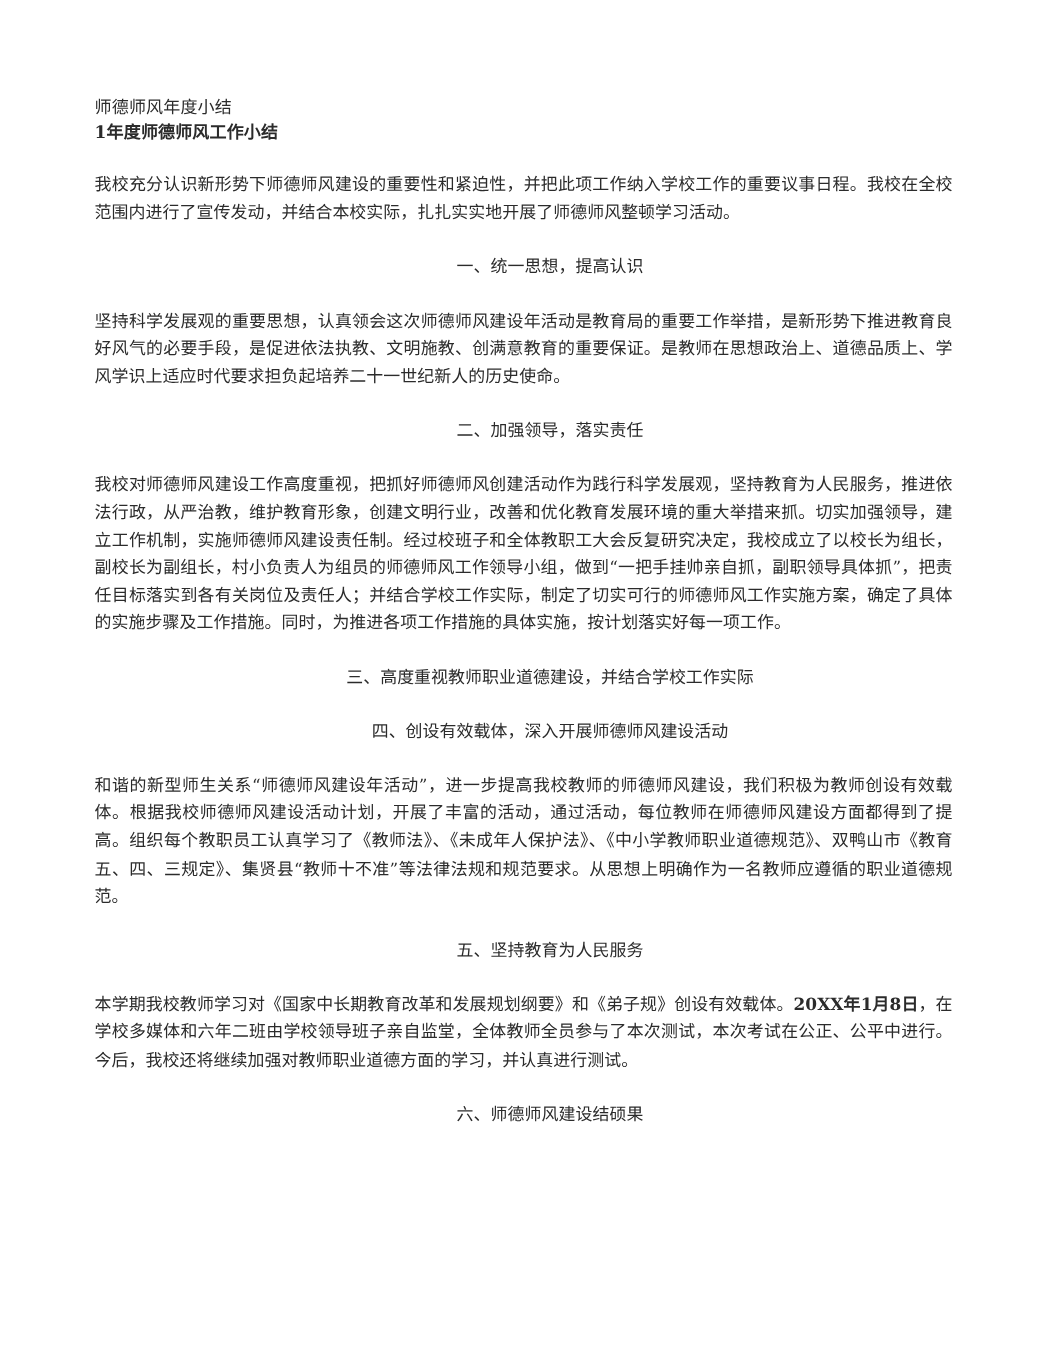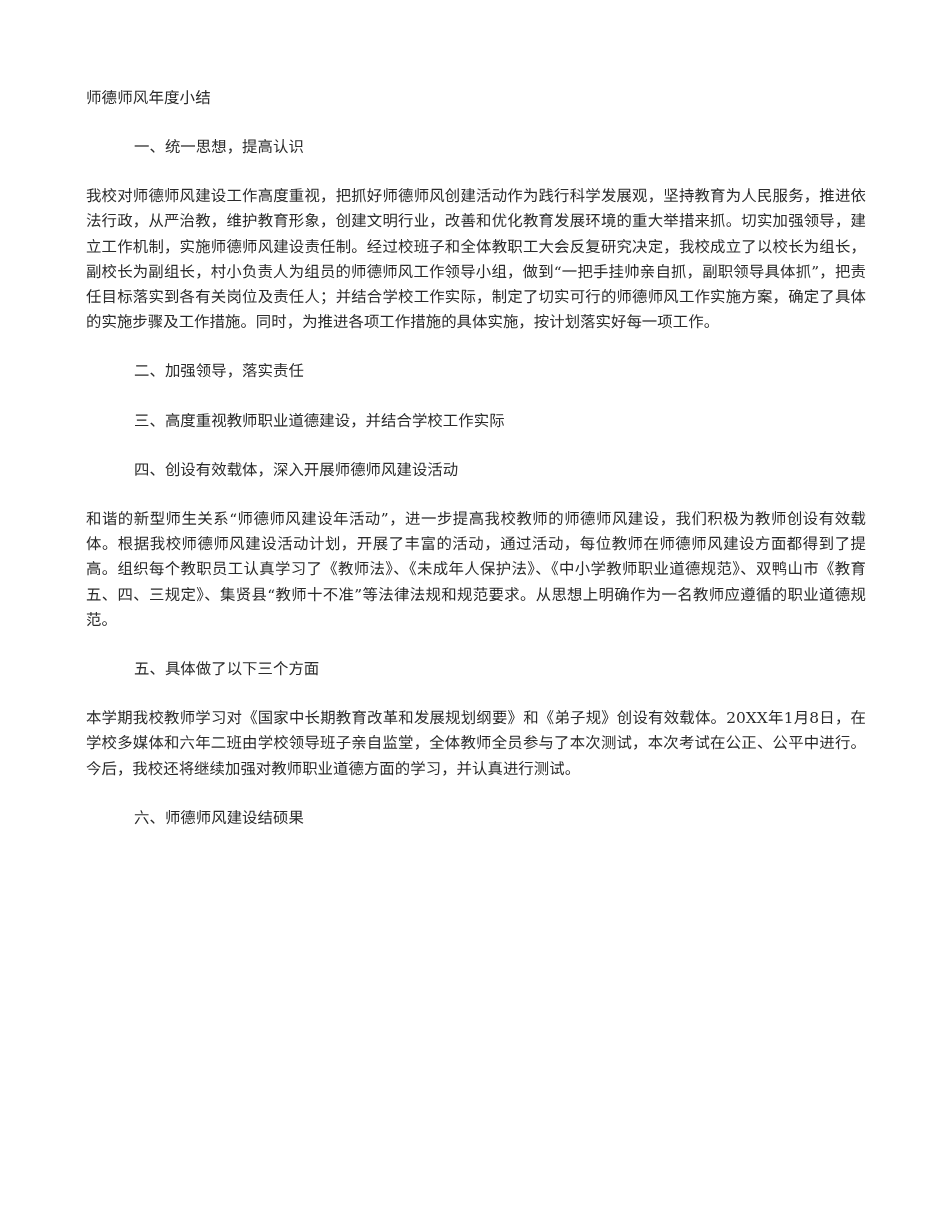--- a/index.html
+++ b/index.html
@@ -42,41 +42,44 @@
     color: #2b2b2b;
     text-align: justify;
     text-justify: inter-ideograph;
     margin: 0 0 24px 0;
     letter-spacing: 0.05px;
     white-space: pre-wrap;
     word-break: break-all;
   }
   .para.heading {
     margin-bottom: 24px;
-    text-align: left;
+    text-align: center;
     margin-left: 48px;
   }
   .para b, .bold-run {
-    font-weight: normal;
+    font-weight: bold;
   }
   .para:last-child {
     margin-bottom: 0;
   }
 </style>
 </head>
 <body>
 
 <div id="doc-page" style="background: rgb(255, 255, 255); color: rgb(43, 43, 43);">
   <div class="doc-title-block">
       <div class="title-line">师德师风年度小结</div>
+      <div class="title-line bold">1年度师德师风工作小结</div>
     </div>
   <div id="doc-body">
+      <p class="para">我校充分认识新形势下师德师风建设的重要性和紧迫性，并把此项工作纳入学校工作的重要议事日程。我校在全校范围内进行了宣传发动，并结合本校实际，扎扎实实地开展了师德师风整顿学习活动。</p>
       <p class="para heading">一、统一思想，提高认识</p>
+      <p class="para">坚持科学发展观的重要思想，认真领会这次师德师风建设年活动是教育局的重要工作举措，是新形势下推进教育良好风气的必要手段，是促进依法执教、文明施教、创满意教育的重要保证。是教师在思想政治上、道德品质上、学风学识上适应时代要求担负起培养二十一世纪新人的历史使命。</p>
+      <p class="para heading">二、加强领导，落实责任</p>
       <p class="para">我校对师德师风建设工作高度重视，把抓好师德师风创建活动作为践行科学发展观，坚持教育为人民服务，推进依法行政，从严治教，维护教育形象，创建文明行业，改善和优化教育发展环境的重大举措来抓。切实加强领导，建立工作机制，实施师德师风建设责任制。经过校班子和全体教职工大会反复研究决定，我校成立了以校长为组长，副校长为副组长，村小负责人为组员的师德师风工作领导小组，做到“一把手挂帅亲自抓，副职领导具体抓”，把责任目标落实到各有关岗位及责任人；并结合学校工作实际，制定了切实可行的师德师风工作实施方案，确定了具体的实施步骤及工作措施。同时，为推进各项工作措施的具体实施，按计划落实好每一项工作。</p>
-      <p class="para heading">二、加强领导，落实责任</p>
       <p class="para heading">三、高度重视教师职业道德建设，并结合学校工作实际</p>
       <p class="para heading">四、创设有效载体，深入开展师德师风建设活动</p>
       <p class="para">和谐的新型师生关系“师德师风建设年活动”，进一步提高我校教师的师德师风建设，我们积极为教师创设有效载体。根据我校师德师风建设活动计划，开展了丰富的活动，通过活动，每位教师在师德师风建设方面都得到了提高。组织每个教职员工认真学习了《教师法》、《未成年人保护法》、《中小学教师职业道德规范》、双鸭山市《教育五、四、三规定》、集贤县“教师十不准”等法律法规和规范要求。从思想上明确作为一名教师应遵循的职业道德规范。</p>
-      <p class="para heading">五、具体做了以下三个方面</p>
+      <p class="para heading">五、坚持教育为人民服务</p>
       <p class="para"><span>本学期我校教师学习对《国家中长期教育改革和发展规划纲要》和《弟子规》创设有效载体。</span><span class="bold-run">20XX年1月8日</span><span>，在学校多媒体和六年二班由学校领导班子亲自监堂，全体教师全员参与了本次测试，本次考试在公正、公平中进行。今后，我校还将继续加强对教师职业道德方面的学习，并认真进行测试。</span></p>
       <p class="para heading">六、师德师风建设结硕果</p>
     </div>
 </div>
 
 </body></html>

